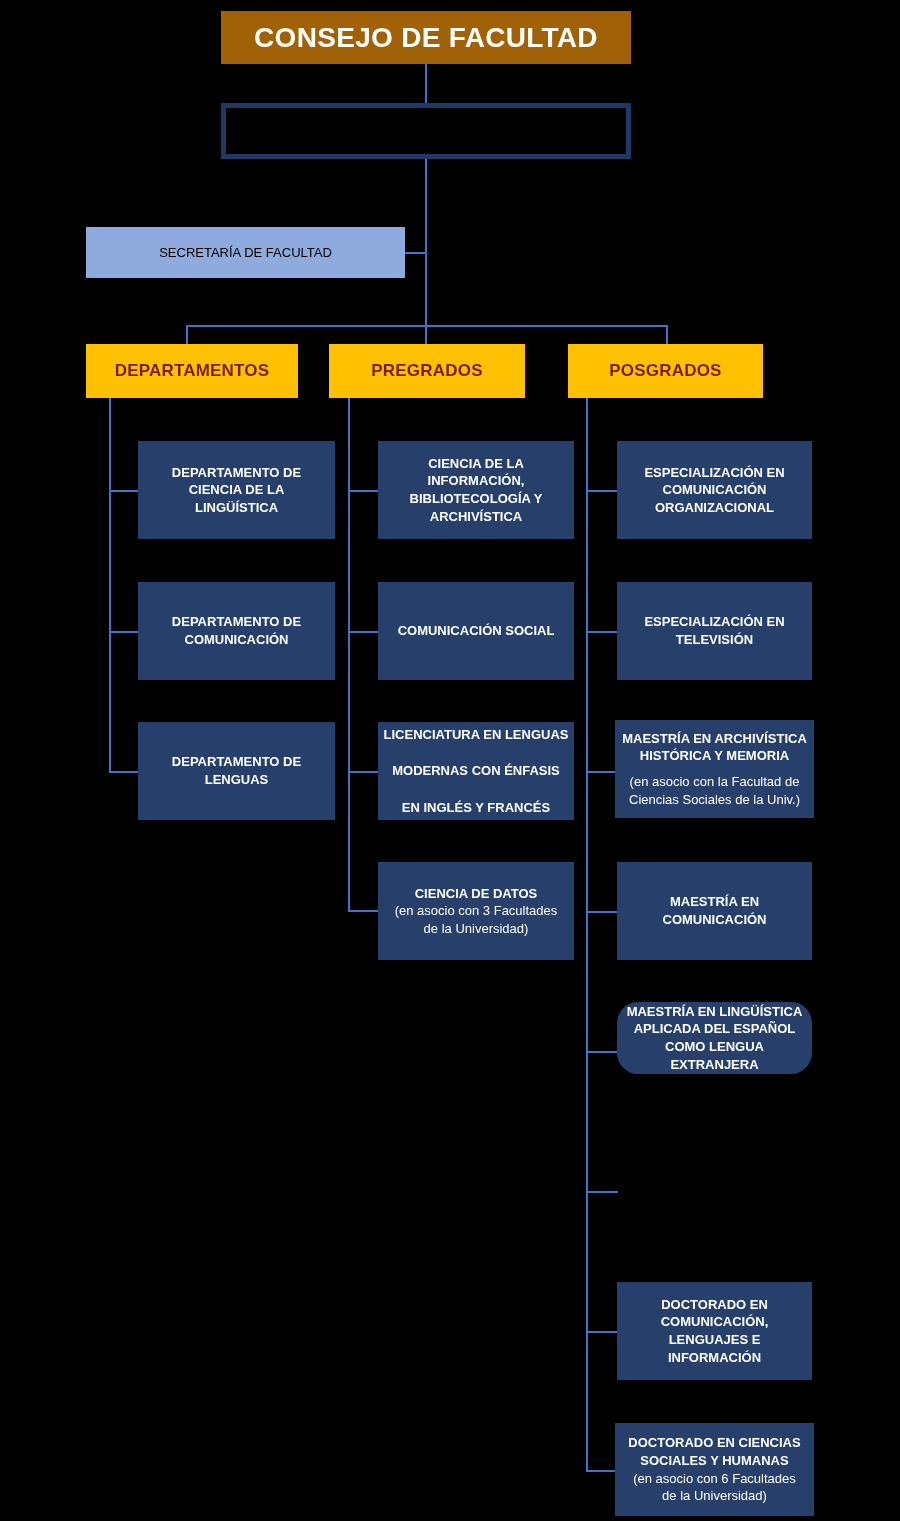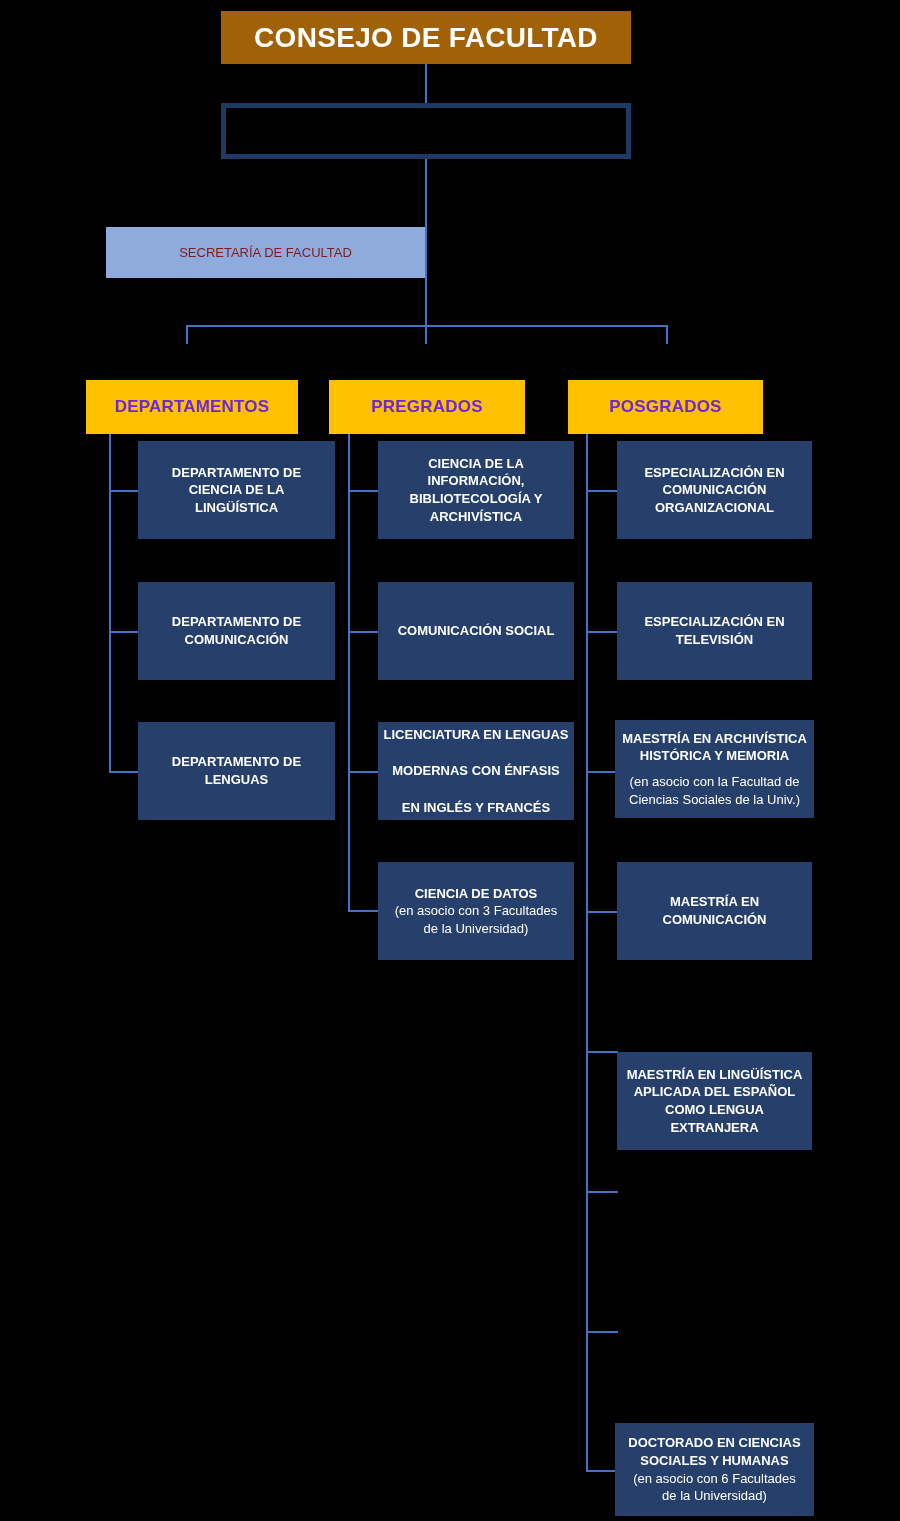--- a/index.html
+++ b/index.html
@@ -50,32 +50,30 @@
   .node-empty {
     background: transparent;
     border: 5px solid #1F3864;
   }
 
   
   .node-secretaria {
     background: #8FAADC;
     font-size: 13px;
     font-weight: normal;
-    color: #7f1d1d;
-    margin-left: 20px;
+    color: #000000;
   }
 
   
   .node-category {
     background: #FFC000;
-    color: #6d28d9;
+    color: #7f1d1d;
     font-size: 17px;
     font-weight: bold;
     letter-spacing: 0.2px;
-    margin-top: 36px;
   }
 
   
   .node-leaf {
     background: #27406B;
     font-size: 13px;
     font-weight: bold;
     line-height: 1.35;
   }
   .node-leaf .para-2 {
@@ -194,25 +192,30 @@
   <div class="node node-leaf" style="left:615px; top:720px; width:199px; height:98px;">
     <span class="txt">MAESTRÍA EN ARCHIVÍSTICA</span>
     <span class="txt">HISTÓRICA Y MEMORIA</span>
     <span class="txt line-sub para-2">(en asocio con la Facultad de</span>
     <span class="txt line-sub">Ciencias Sociales de la Univ.)</span>
   </div>
   <div class="node node-leaf" style="left:617px; top:862px; width:195px; height:98px;">
     <span class="txt">MAESTRÍA EN</span>
     <span class="txt">COMUNICACIÓN</span>
   </div>
-  <div class="node node-leaf" style="left:617px; top:1052px; width:195px; height:98px;">
+  <div class="node node-leaf" style="left:617px; top:1002px; width:195px; height:72px;border-radius:21px;">
     <span class="txt">MAESTRÍA EN LINGÜÍSTICA</span>
     <span class="txt">APLICADA DEL ESPAÑOL</span>
     <span class="txt">COMO LENGUA</span>
     <span class="txt">EXTRANJERA</span>
+  </div>
+  <div class="node node-leaf" style="left:617px; top:1282px; width:195px; height:98px;">
+    <span class="txt">DOCTORADO EN</span>
+    <span class="txt">COMUNICACIÓN,</span>
+    <span class="txt">LENGUAJES E INFORMACIÓN</span>
   </div>
   <div class="node node-leaf" style="left:615px; top:1423px; width:199px; height:93px;">
     <span class="txt">DOCTORADO EN CIENCIAS</span>
     <span class="txt">SOCIALES Y HUMANAS</span>
     <span class="txt line-sub">(en asocio con 6 Facultades</span>
     <span class="txt line-sub">de la Universidad)</span>
   </div>
 
 </div>
 

